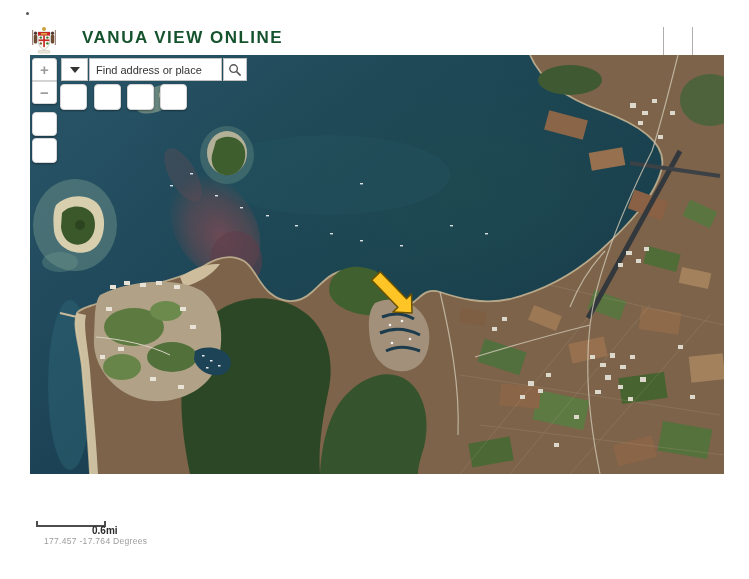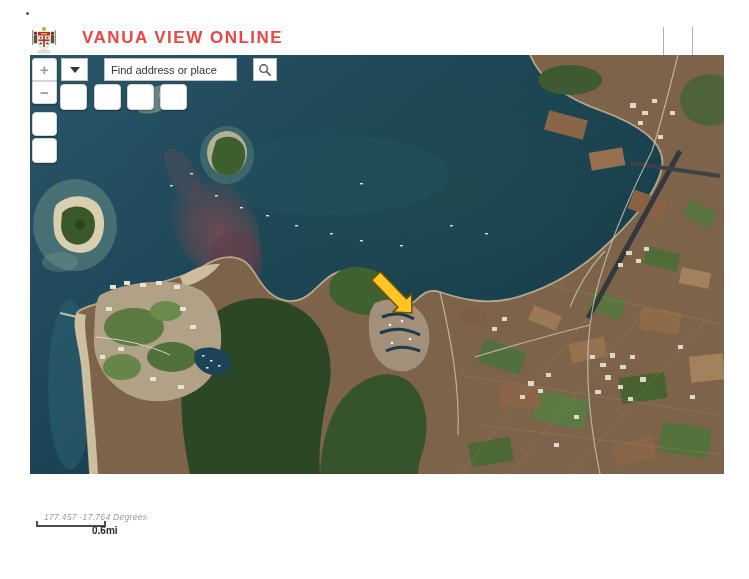--- a/index.html
+++ b/index.html
@@ -4,57 +4,57 @@
 <style>
   html,body{margin:0;padding:0;}
   body{
     width:749px;height:579px;position:relative;background:#ffffff;
     font-family:"Liberation Sans",sans-serif;overflow:hidden;
   }
   .stray-dot{position:absolute;left:26px;top:12px;width:3px;height:3px;background:#555;border-radius:50%;}
   .logo{position:absolute;left:31px;top:26px;width:26px;height:28px;}
   .app-title{
     position:absolute;left:82px;top:28px;font-size:17px;font-weight:bold;
-    color:#ef4444;letter-spacing:1.5px;white-space:nowrap;
+    color:#14532d;letter-spacing:1.5px;white-space:nowrap;
   }
   .vline{position:absolute;top:27px;width:1px;height:28px;background:#aeaeae;}
   .vline-1{left:663px;} .vline-2{left:692px;}
 
   .map-frame{position:absolute;left:30px;top:55px;width:694px;height:419px;background:#1c4557;}
   .map-canvas{position:absolute;left:0;top:0;width:100%;height:100%;display:block;}
 
   .map-btn{
     position:absolute;background:#fff;border:1px solid #d7d7d7;border-radius:3px;
     box-shadow:0 1px 2px rgba(0,0,0,.35);box-sizing:border-box;cursor:pointer;
     display:flex;align-items:center;justify-content:center;padding:0;
   }
   .zoom-btn{left:2px;width:25px;height:23px;font-size:15px;color:#9a9a9a;font-weight:bold;line-height:1;}
   .zoom-in{top:3px;border-bottom-left-radius:0;border-bottom-right-radius:0;}
   .zoom-out{top:26px;border-top-left-radius:0;border-top-right-radius:0;}
   .blank-left-1{left:2px;top:57px;width:25px;height:24px;border-radius:4px;}
   .blank-left-2{left:2px;top:83px;width:25px;height:25px;border-radius:4px;}
 
-  .search-row{position:absolute;left:31px;top:3px;height:23px;display:flex;gap:16px;justify-content:space-between;}
+  .search-row{position:absolute;left:31px;top:3px;height:23px;display:flex;gap:1px;justify-content:space-between;}
   .search-dd{width:27px;height:23px;background:#fff;border:1px solid #c2c2c2;box-sizing:border-box;
     display:flex;align-items:center;justify-content:center;cursor:pointer;}
   .caret{width:0;height:0;border-left:5px solid transparent;border-right:5px solid transparent;border-top:6px solid #333;}
   .search-input{
     width:133px;height:23px;border:1px solid #c2c2c2;box-sizing:border-box;padding:0 6px;
     font-size:11px;font-family:"Liberation Sans",sans-serif;color:#222;outline:none;
   }
   .search-input::placeholder{color:#333;opacity:1;}
   .search-go{width:24px;height:23px;background:#fff;border:1px solid #c2c2c2;box-sizing:border-box;
     display:flex;align-items:center;justify-content:center;cursor:pointer;}
   .tool-btn{top:29px;width:27px;height:26px;border-radius:4px;}
   .tb-1{left:30px;} .tb-2{left:64px;} .tb-3{left:97px;} .tb-4{left:130px;}
 
   .scalebar{position:absolute;left:36px;top:521px;width:70px;height:6px;
     border-left:2px solid #4d4d4d;border-right:2px solid #4d4d4d;border-bottom:2px solid #4d4d4d;box-sizing:border-box;}
   .scale-label{position:absolute;left:92px;top:525px;font-size:10px;font-weight:bold;color:#2b2b2b;}
-  .coords{position:absolute;left:44px;top:512px;font-size:8.5px;color:#9c9c9c;letter-spacing:.3px;font-style:italic;}
+  .coords{position:absolute;left:44px;top:536px;font-size:8.5px;color:#9c9c9c;letter-spacing:.3px;}
 </style>
 </head>
 <body>
 
 <div class="stray-dot"></div>
 
 <svg class="logo" viewBox="0 0 26 28">
   <circle cx="13" cy="3" r="2" fill="#c8a23a"></circle>
   <rect x="1.2" y="4" width="1" height="15" fill="#8d6e63"></rect>
   <rect x="23.8" y="4" width="1" height="15" fill="#8d6e63"></rect>

